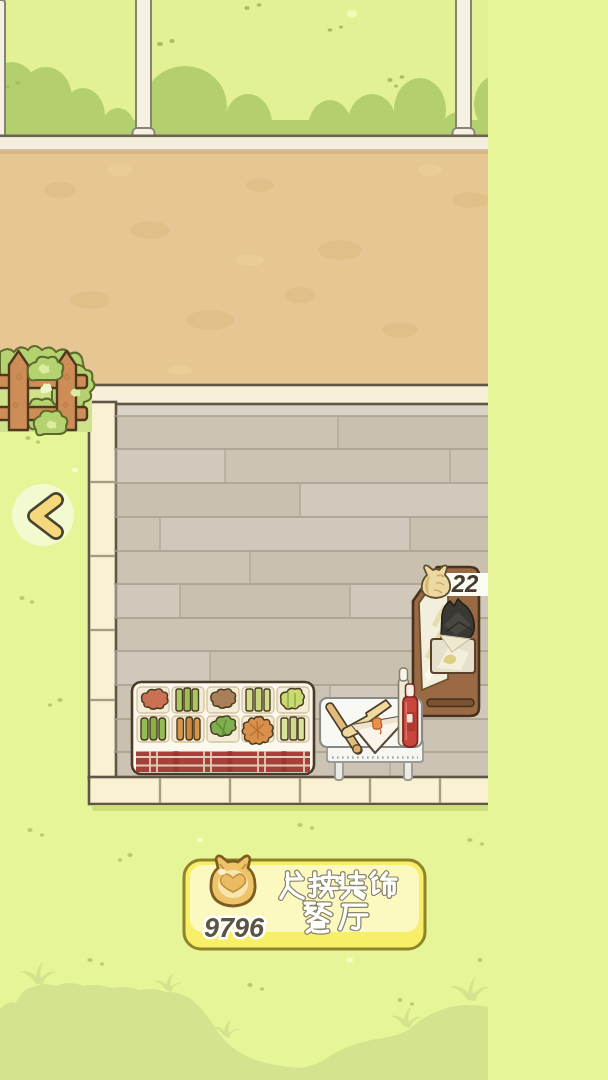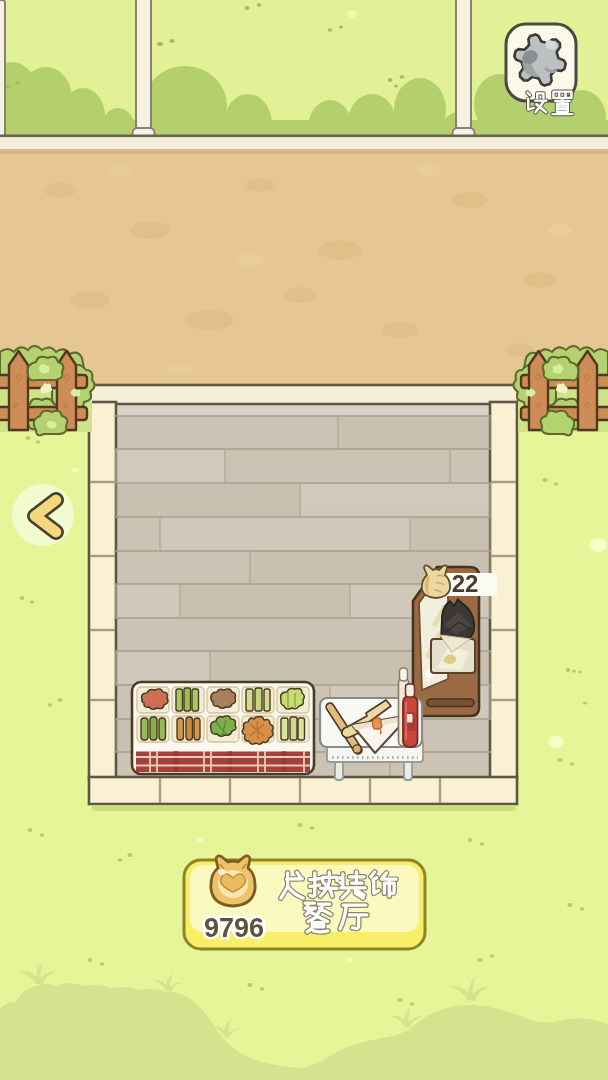--- a/index.html
+++ b/index.html
@@ -1,16 +1,16 @@
 <!DOCTYPE html>
 <html><head>
 <meta charset="utf-8">
 <style>
 html,body{margin:0;padding:0;background:#e5f597;}
-.stage{position:relative;width:608px;height:1080px;overflow:hidden;font-family:"Liberation Sans",sans-serif;}
+.stage{position:relative;width:488px;height:1080px;overflow:hidden;font-family:"Liberation Sans",sans-serif;font-style:italic;}
 </style>
 </head>
 <body>
 <div class="stage">
 <svg width="608" height="1080" viewBox="0 0 608 1080" xmlns="http://www.w3.org/2000/svg">
 <defs>
 <path id="g-she" d="M7,5 L10,8 M8,12 L8,24 L14,22 M18,6 L18,11 M18,6 L25,6 L25,11 M16,14 L28,14 M26,14 L16,27 M17,18 L28,27"></path>
 <path id="g-zhi" d="M6,4 L26,4 L26,11 L6,11 Z M12.5,4 L12.5,11 M19.5,4 L19.5,11 M8,14.5 L24,14.5 M16,11 L16,17.5 M10,17.5 L22,17.5 L22,26.5 L10,26.5 Z M10,20.5 L22,20.5 M10,23.5 L22,23.5 M5,29 L27,29"></path>
 <path id="g-chang" d="M11,3 L11,17 M10,9.5 L26,9 M20.5,2.5 L24,7.5 M11,17 L4,29 M11,17 Q17,25 27,29"></path>
 <path id="g-an" d="M8,3 L8,25 Q8,29 3,26 M3,10 L13,9 M3,17 L13,15.5 M23,2 L23,5 M16,7.5 L31,7.5 M16,7.5 L16,11 M31,7.5 L31,11 M23,11 Q22,19 14,27 M17,13 Q25,19 26,27 M14,19 L31,19"></path>

